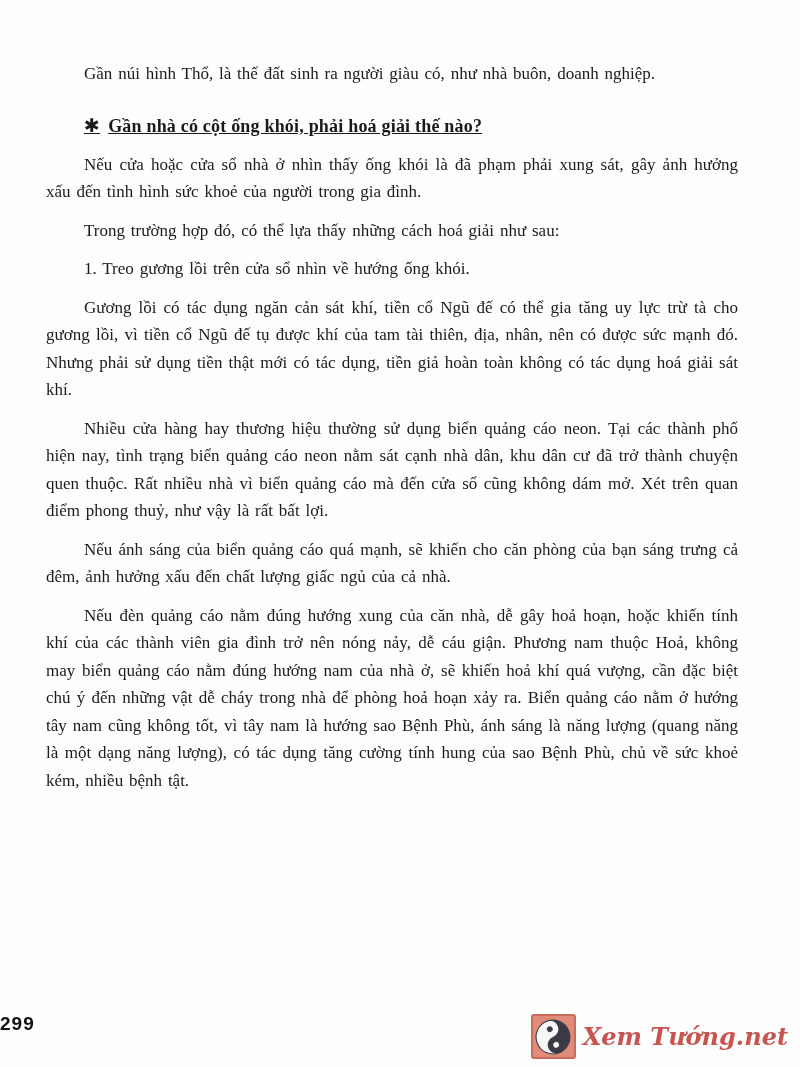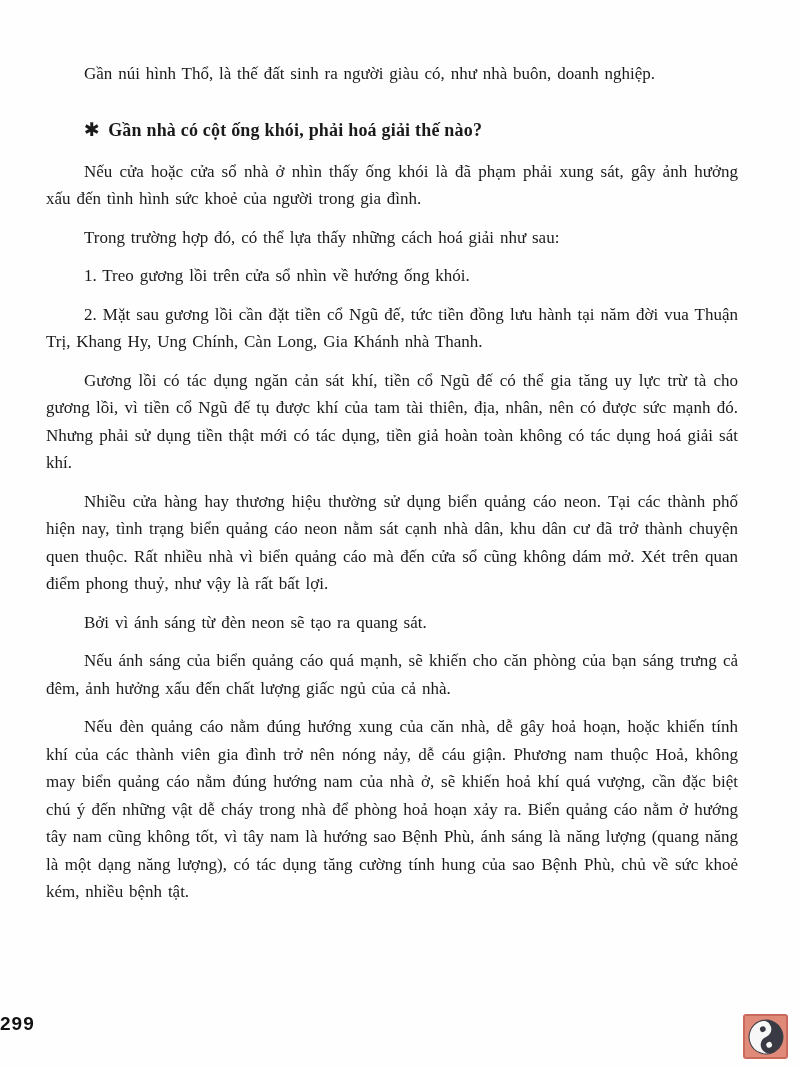--- a/index.html
+++ b/index.html
@@ -23,25 +23,26 @@
   .para {
     font-size: 17px;
     line-height: 27.5px;
     text-align: justify;
     text-indent: 38px;
     margin: 0 0 11px 0;
     word-spacing: 1.6px;
   }
   .heading {
     font-size: 18px;
-    line-height: 28px;
+    line-height: 21px;
     font-weight: bold;
     margin: 27px 0 14px 0;
     text-indent: 38px;
     letter-spacing: 0.2px;
+    text-decoration: underline;
   }
   .star {
     font-weight: bold;
     font-size: 19px;
     margin-right: 8px;
     font-family: "DejaVu Sans", sans-serif;
   }
   .page-number {
     position: absolute;
     left: 0;
@@ -94,41 +95,40 @@
 
 
     <h2 class="heading"><span class="star">✱</span><span>Gần nhà có cột ống khói, phải hoá giải thế nào?</span></h2>
 
     <p class="para">Nếu cửa hoặc cửa sổ nhà ở nhìn thấy ống khói là đã phạm phải xung sát, gây ảnh hưởng xấu đến tình hình sức khoẻ của người trong gia đình.</p>
 
     <p class="para">Trong trường hợp đó, có thể lựa thấy những cách hoá giải như sau:</p>
 
     <p class="para">1. Treo gương lồi trên cửa sổ nhìn về hướng ống khói.</p>
 
-    <p class="para">2. Mặt sau gương lồi cần đặt tiền cổ Ngũ đế, tức tiền đồng lưu hành tại năm đời vua Thuận Trị, Khang Hy, Ung Chính, Càn Long, Gia Khánh nhà Thanh.</p>
 
     <p class="para">Gương lồi có tác dụng ngăn cản sát khí, tiền cổ Ngũ đế có thể gia tăng uy lực trừ tà cho gương lồi, vì tiền cổ Ngũ đế tụ được khí của tam tài thiên, địa, nhân, nên có được sức mạnh đó. Nhưng phải sử dụng tiền thật mới có tác dụng, tiền giả hoàn toàn không có tác dụng hoá giải sát khí.</p>
 
 
     <p class="para">Nhiều cửa hàng hay thương hiệu thường sử dụng biển quảng cáo neon. Tại các thành phố hiện nay, tình trạng biển quảng cáo neon nằm sát cạnh nhà dân, khu dân cư đã trở thành chuyện quen thuộc. Rất nhiều nhà vì biển quảng cáo mà đến cửa sổ cũng không dám mở. Xét trên quan điểm phong thuỷ, như vậy là rất bất lợi.</p>
 
-    <p class="para">Bởi vì ánh sáng từ đèn neon sẽ tạo ra quang sát.</p>
 
     <p class="para">Nếu ánh sáng của biển quảng cáo quá mạnh, sẽ khiến cho căn phòng của bạn sáng trưng cả đêm, ảnh hưởng xấu đến chất lượng giấc ngủ của cả nhà.</p>
 
     <p class="para">Nếu đèn quảng cáo nằm đúng hướng xung của căn nhà, dễ gây hoả hoạn, hoặc khiến tính khí của các thành viên gia đình trở nên nóng nảy, dễ cáu giận. Phương nam thuộc Hoả, không may biển quảng cáo nằm đúng hướng nam của nhà ở, sẽ khiến hoả khí quá vượng, cần đặc biệt chú ý đến những vật dễ cháy trong nhà để phòng hoả hoạn xảy ra. Biển quảng cáo nằm ở hướng tây nam cũng không tốt, vì tây nam là hướng sao Bệnh Phù, ánh sáng là năng lượng (quang năng là một dạng năng lượng), có tác dụng tăng cường tính hung của sao Bệnh Phù, chủ về sức khoẻ kém, nhiều bệnh tật.</p>
 
   </div>
 
   <div class="page-number">299</div>
 
   <div class="watermark">
     <div class="wm-box">
       <svg width="36" height="36" viewBox="0 0 100 100" aria-hidden="true">
         <circle cx="50" cy="50" r="47" fill="#f7f7f7" stroke="#3a3a44" stroke-width="3"></circle>
         <path d="M50 3 a47 47 0 0 1 0 94 a23.5 23.5 0 0 1 0 -47 a23.5 23.5 0 0 0 0 -47 z" fill="#3a3a44"></path>
         <circle cx="50" cy="26.5" r="8" fill="#3a3a44"></circle>
         <circle cx="50" cy="73.5" r="8" fill="#f7f7f7"></circle>
       </svg>
     </div>
+    <div class="wm-text">Xem Tướng.net</div>
   </div>
 
 </div>
 
 </body></html>

